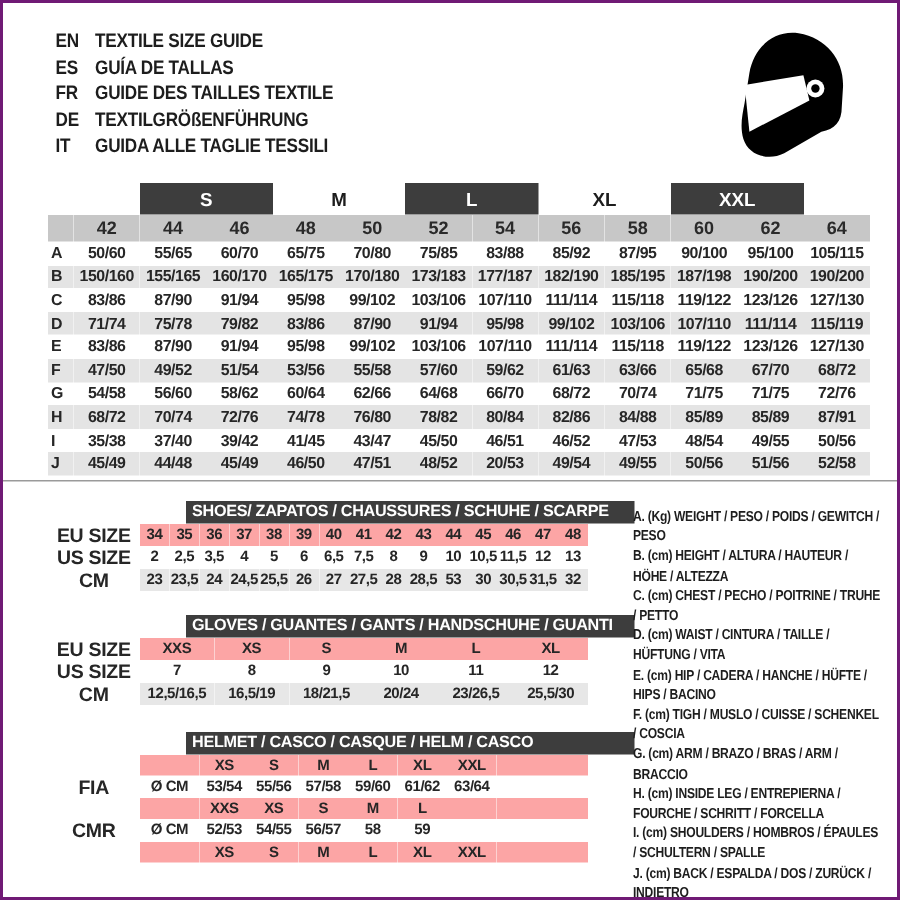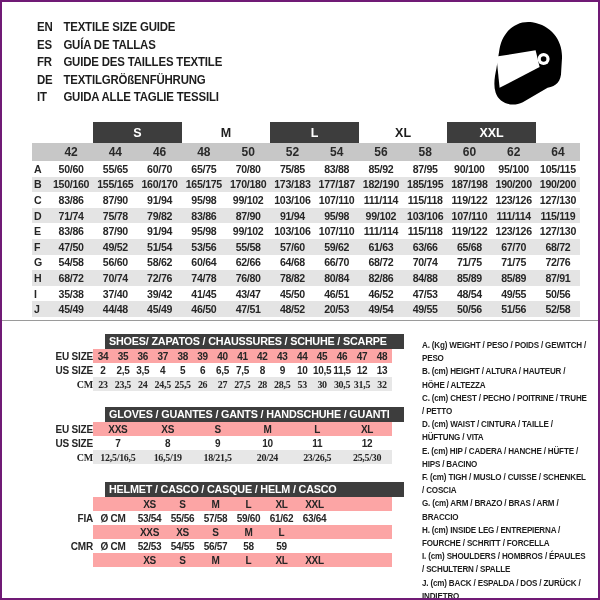--- a/index.html
+++ b/index.html
@@ -23,29 +23,29 @@
   .data-row td{height:15.6px;font-size:10.6px;font-weight:bold;letter-spacing:-.3px;color:#262626;}
   .data-row.alt td{background:#e4e4e4;}
   .row-label{text-align:left !important;padding-left:2px !important;font-size:11px;}
   
   .divider{position:absolute;left:0;top:318px;width:100%;height:1px;background:#9a9a9a;}
   
   .lower{position:absolute;left:30px;top:332px;width:360px;}
   .ltable-block{margin:0;}
   .ltable-block.gloves{margin-top:16px;}
   .ltable-block.helmet{margin-top:18px;}
-  .ltitle{margin-left:73px;width:299px;box-sizing:border-box;height:15px;line-height:15px;
+  .ltitle{margin-left:92px;width:299px;box-sizing:border-box;height:15px;line-height:15px;
     background:#3d3d3d;color:#fff;font-size:10.8px;font-weight:bold;letter-spacing:-.2px;
     padding-left:4px;white-space:nowrap;overflow:hidden;}
   .ltable{border-collapse:collapse;table-layout:fixed;width:360px;}
   .ltable td{padding:0;height:14px;text-align:center;vertical-align:middle;font-size:10px;
     font-weight:bold;letter-spacing:-.3px;white-space:nowrap;overflow:hidden;color:#262626;}
-  .ltable td.outside{background:#fff !important;text-align:right;font-size:10px;letter-spacing:-.2px;}
+  .ltable td.outside{background:#fff !important;text-align:center;font-size:13px;letter-spacing:-.2px;}
   tr.shade-a td{background:#fca5a5;}
-  tr.shade-b td{background:#e7e7e7;font-family:Liberation Serif, serif;}
+  tr.shade-b td{background:#e7e7e7;}
   
   .legend{position:absolute;left:420px;top:336px;width:198px;transform:scaleX(.84);transform-origin:left top;}
   .legend-item{font-size:9.6px;font-weight:bold;line-height:13.2px;letter-spacing:-.2px;color:#1d1d1d;}
 </style>
 </head>
 <body>
 
 <div id="page">
 
   <div class="langs">

